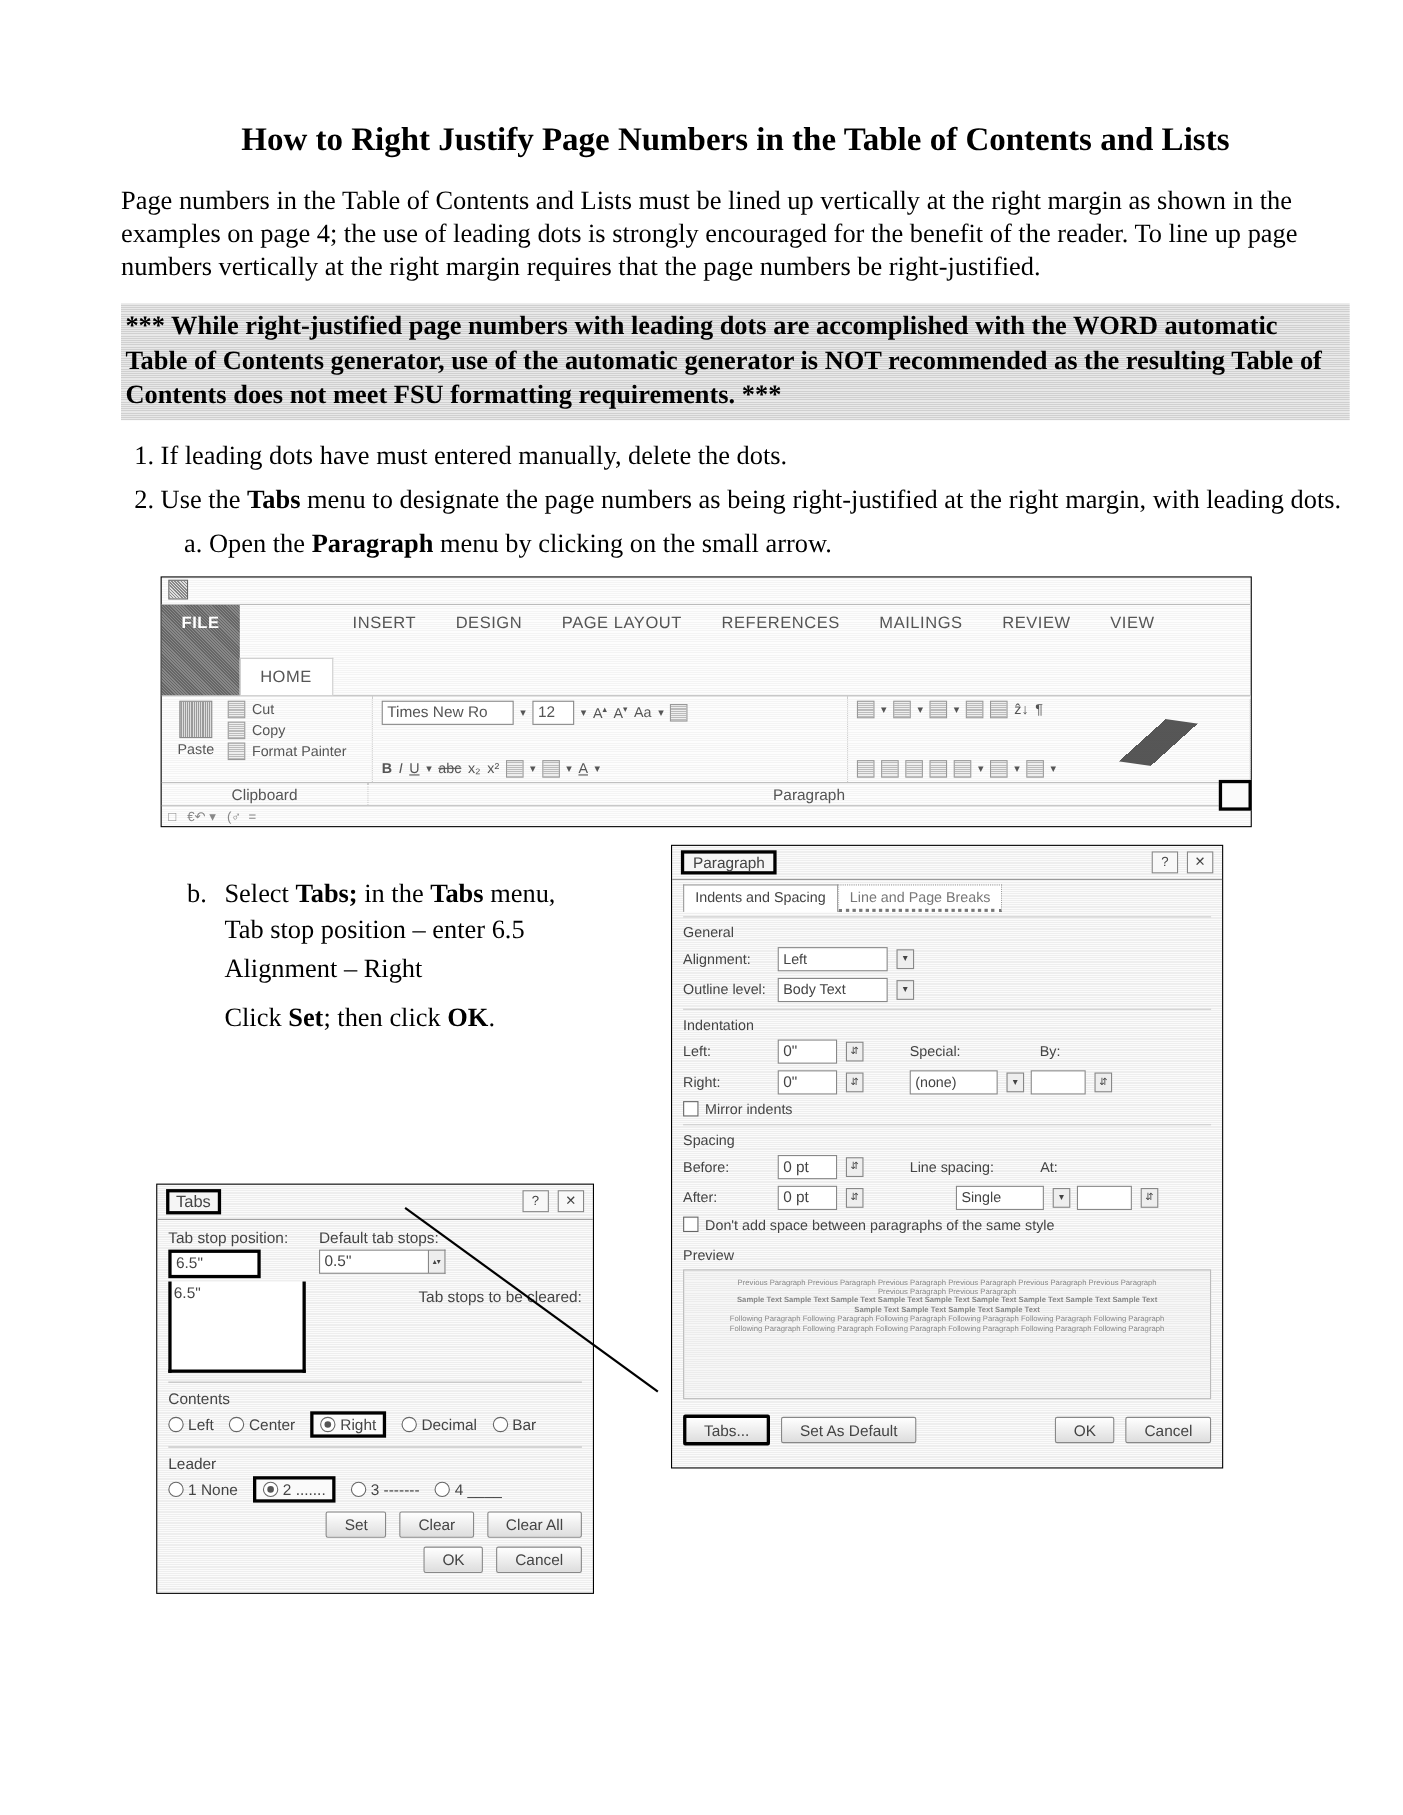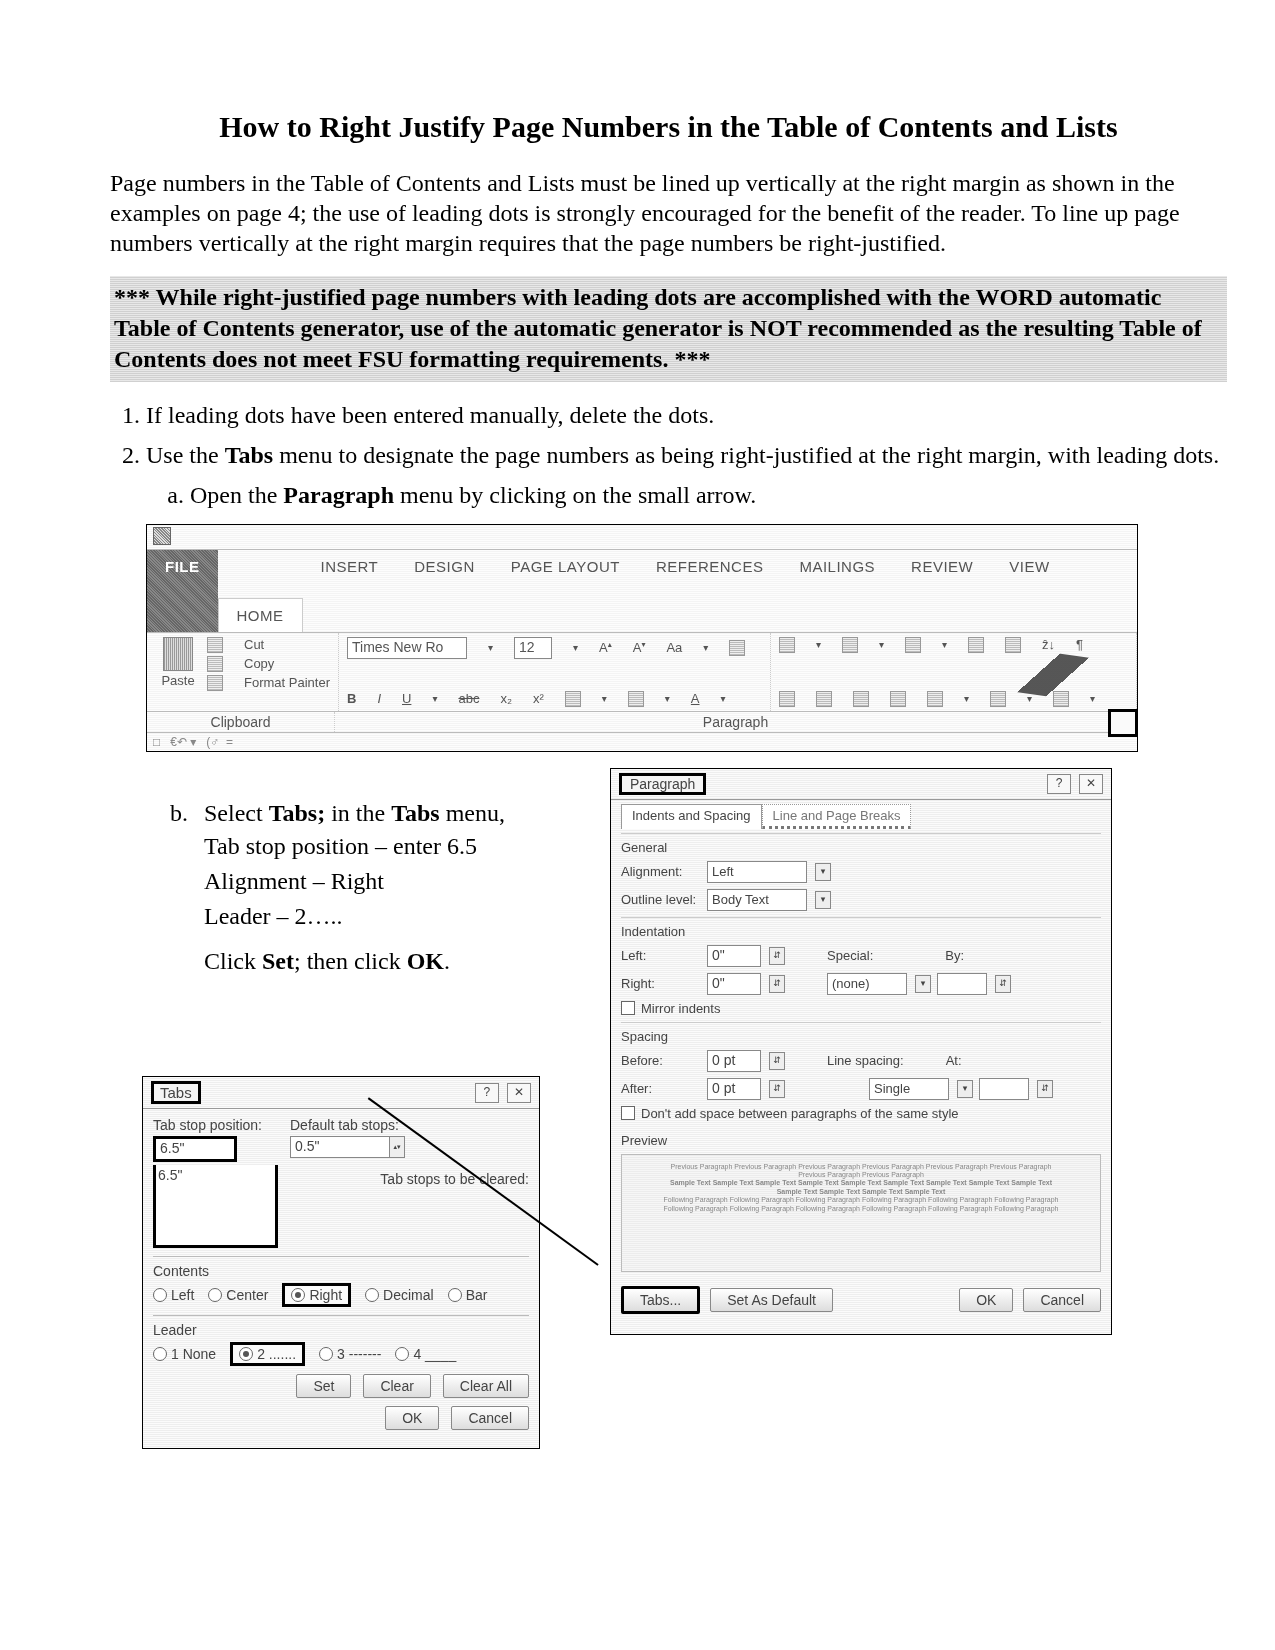--- a/index.html
+++ b/index.html
@@ -91,21 +91,21 @@
     border-bottom:1px solid #bbb;
   }
   .grp {
     border-right:1px dotted #ccc;
     padding: 4px 8px;
     position: relative;
     display:flex;
     flex-direction:column;
     justify-content:space-between;
   }
-  .grp .grow { display:flex; gap:21px; align-items:center; flex-wrap:wrap; font-size:13px; color:#555;}
+  .grp .grow { display:flex; gap:6px; align-items:center; flex-wrap:wrap; font-size:13px; color:#555;}
   .ic { display:inline-block; min-width:14px; height:14px; border:1px solid #999;
         background: repeating-linear-gradient(0deg,#bbb 0,#bbb 1px,#eee 1px,#eee 2px); }
   .grpname-row { display:flex; border-bottom:1px solid #bbb; font-size:14px;}
   .grpname { padding:2px 6px; border-right:1px dotted #ccc; text-align:center; }
   .launcher-box {
     position:absolute;
     right: -2px;
     bottom: -26px;
     width: 24px; height:22px;
     border:3px solid #000;
@@ -239,21 +239,21 @@
 <body>
 
 <div class="page">
   <h1>How to Right Justify Page Numbers in the Table of Contents and Lists</h1>
 
   <p class="intro">Page numbers in the Table of Contents and Lists must be lined up vertically at the right margin as shown in the examples on page 4; the use of leading dots is strongly encouraged for the benefit of the reader. To line up page numbers vertically at the right margin requires that the page numbers be right-justified.</p>
 
   <div class="warning">*** While right-justified page numbers with leading dots are accomplished with the WORD automatic Table of Contents generator, use of the automatic generator is NOT recommended as the resulting Table of Contents does not meet FSU formatting requirements. ***</div>
 
   <ol class="main">
-    <li>If leading dots have been entered manually, delete the dots.</li>
+    <li>If leading dots have must entered manually, delete the dots.</li>
     <li>
       <span>Use the </span><span class="bold">Tabs</span><span> menu to designate the page numbers as being right-justified at the right margin, with leading dots.</span>
       <ol class="sub">
         <li>
           <span>Open the </span><span class="bold">Paragraph</span><span> menu by clicking on the small arrow.</span>
         </li>
       </ol>
     </li>
   </ol>
 
@@ -362,21 +362,20 @@
   <div class="lower" style="height:620px;">
     <div class="step-b">
       <div class="label">
         <span class="let">b.</span>
         <span>
           <span>Select </span><span class="bold">Tabs;</span><span> in the </span><span class="bold">Tabs</span><span> menu,</span>
         </span>
       </div>
       <div class="inner">Tab stop position – enter 6.5</div>
       <div class="inner">Alignment – Right</div>
-      <div class="inner">Leader – 2…..</div>
       <div class="inner" style="margin-top:14px;">
         <span>Click </span><span class="bold">Set</span><span>; then click </span><span class="bold">OK</span><span>.</span>
       </div>
     </div>
 
     <div class="conn-line"></div>
 
     <div class="tabs-dlg">
       <div class="dlg-title">
         <span class="tname">Tabs</span>

